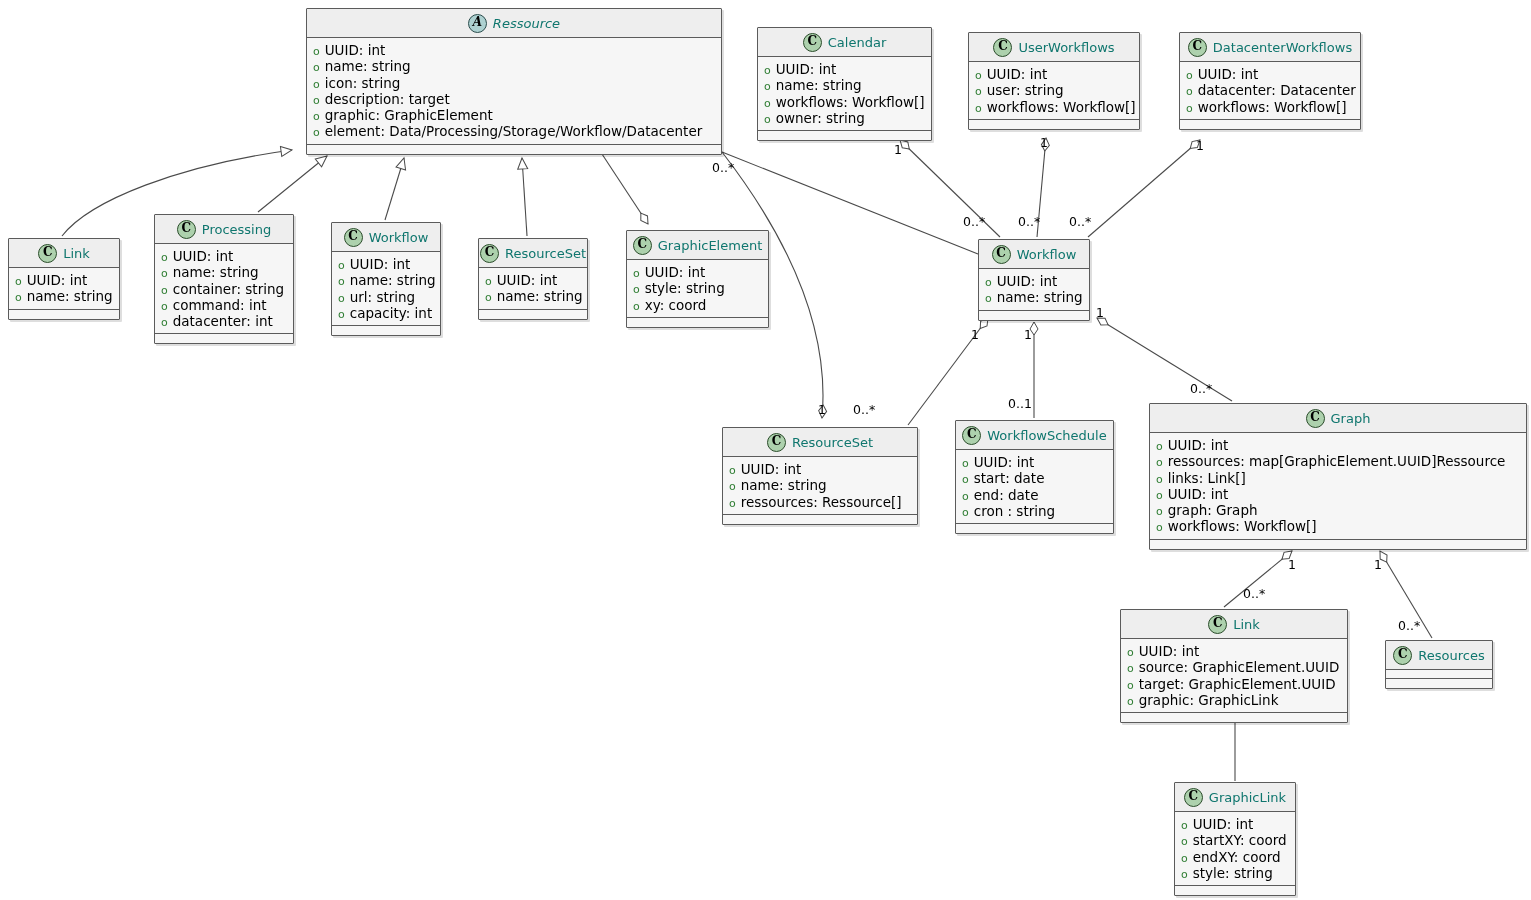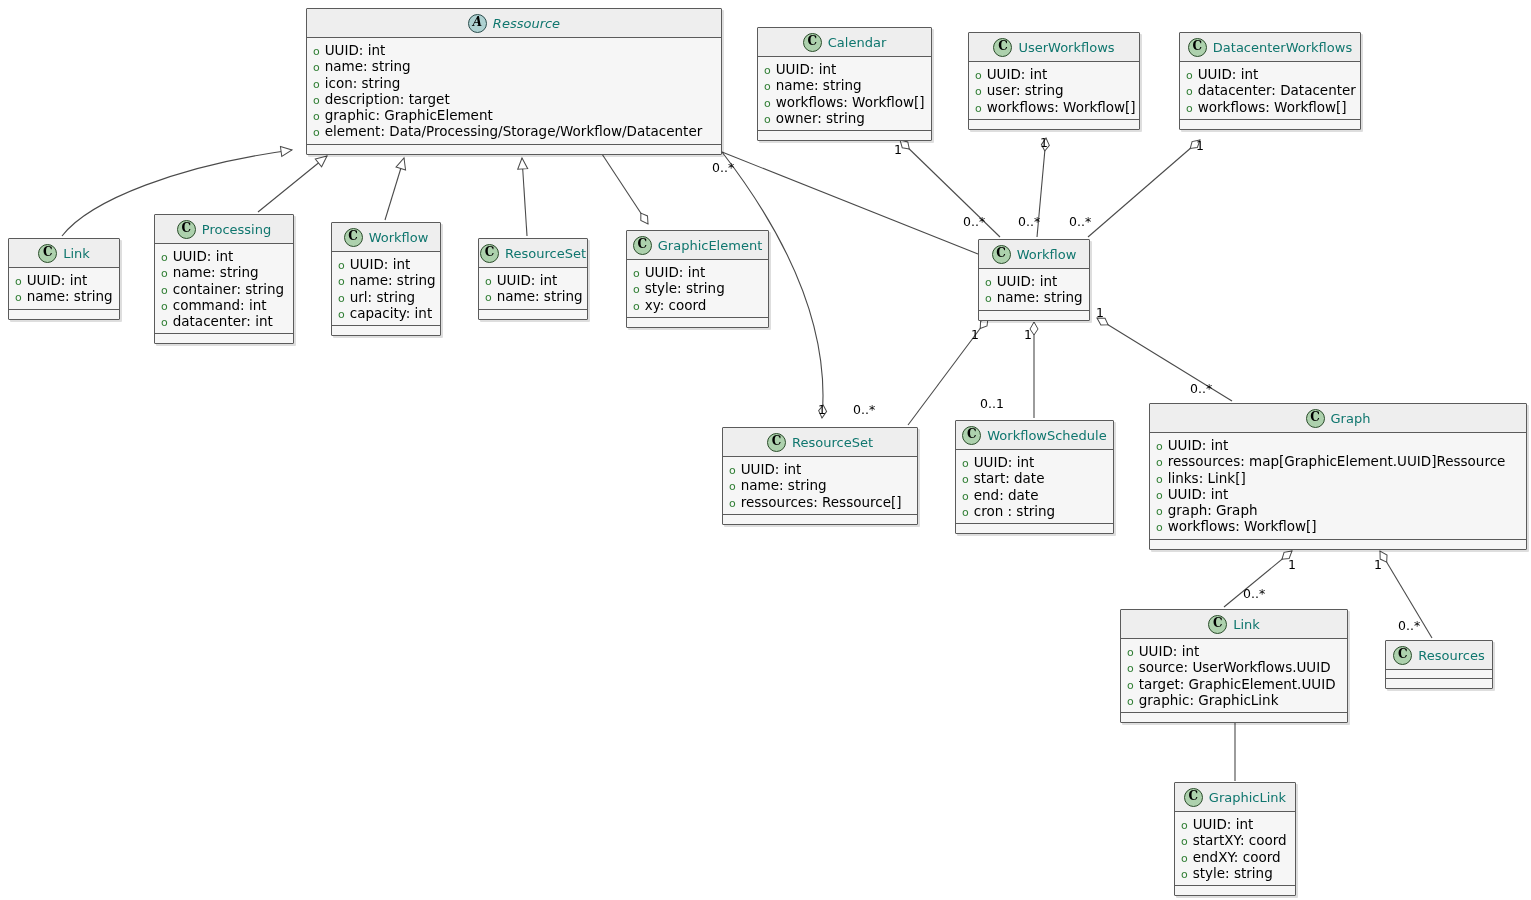--- a/index.html
+++ b/index.html
@@ -460,21 +460,21 @@
           <span class="stereo">C</span>
           <span class="cls-name">Link</span>
         </div>
         <div class="uml-attrs">
           <div class="attr">
             <span class="vis">o</span>
             <span>UUID: int</span>
           </div>
           <div class="attr">
             <span class="vis">o</span>
-            <span>source: UserWorkflows.UUID</span>
+            <span>source: GraphicElement.UUID</span>
           </div>
           <div class="attr">
             <span class="vis">o</span>
             <span>target: GraphicElement.UUID</span>
           </div>
           <div class="attr">
             <span class="vis">o</span>
             <span>graphic: GraphicLink</span>
           </div>
         </div>
@@ -520,21 +520,21 @@
       <div class="mlabel" style="left: 1040px; top: 135px;">1</div>
       <div class="mlabel" style="left: 1196px; top: 138px;">1</div>
       <div class="mlabel" style="left: 963px; top: 214px;">0..*</div>
       <div class="mlabel" style="left: 1018px; top: 214px;">0..*</div>
       <div class="mlabel" style="left: 1069px; top: 214px;">0..*</div>
       <div class="mlabel" style="left: 971px; top: 327px;">1</div>
       <div class="mlabel" style="left: 1024px; top: 327px;">1</div>
       <div class="mlabel" style="left: 1096px; top: 305px;">1</div>
       <div class="mlabel" style="left: 818px; top: 402px;">1</div>
       <div class="mlabel" style="left: 853px; top: 402px;">0..*</div>
-      <div class="mlabel" style="left: 980px; top: 396px;">0..1</div>
+      <div class="mlabel" style="left: 1008px; top: 396px;">0..1</div>
       <div class="mlabel" style="left: 1190px; top: 381px;">0..*</div>
       <div class="mlabel" style="left: 1288px; top: 557px;">1</div>
       <div class="mlabel" style="left: 1374px; top: 557px;">1</div>
       <div class="mlabel" style="left: 1243px; top: 586px;">0..*</div>
       <div class="mlabel" style="left: 1398px; top: 618px;">0..*</div>
     </div>
 
 </div>
 
 </body></html>

